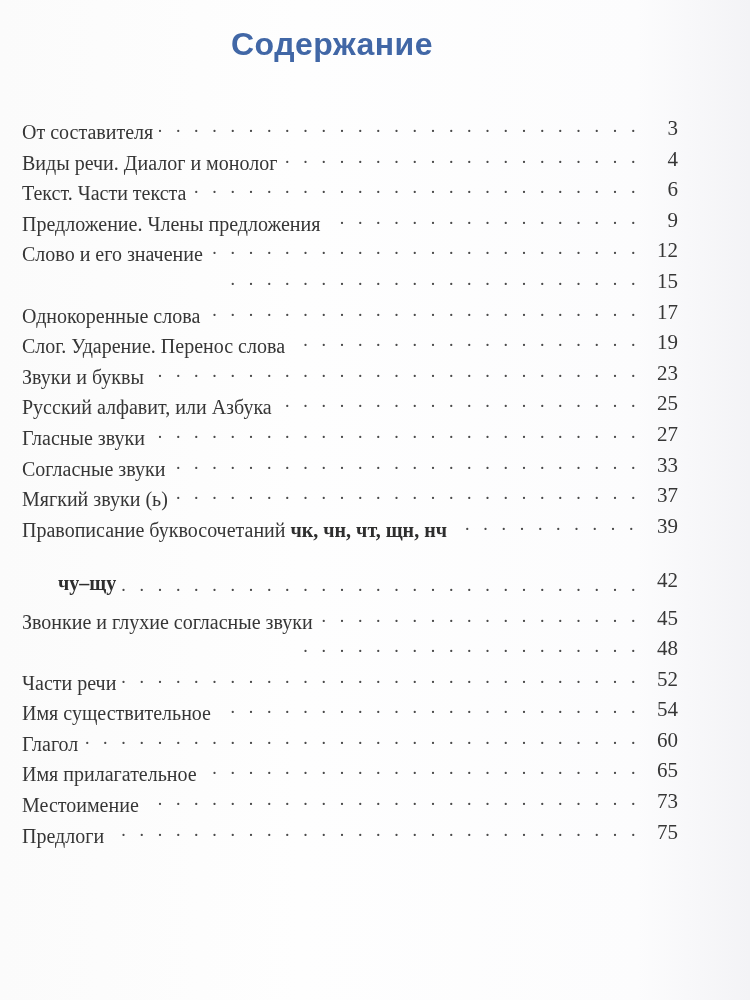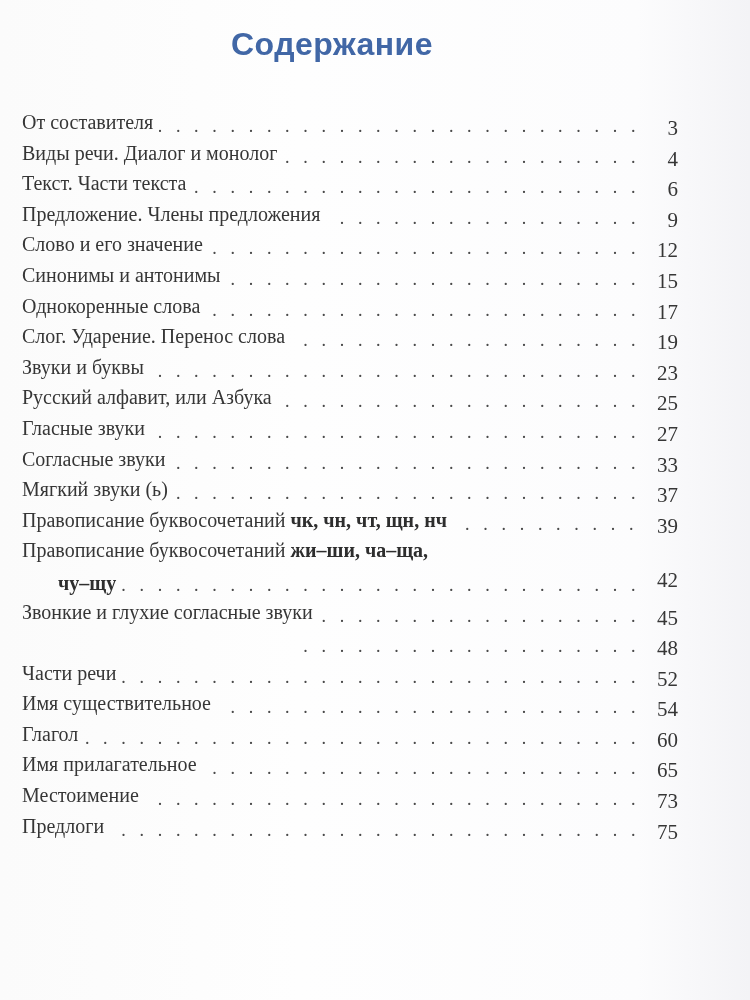--- a/index.html
+++ b/index.html
@@ -44,21 +44,21 @@
       height: 30.6px;
       font-size: 20px;
       line-height: 20px;
     }
     .entry.two-line {
       height: 61.2px;
     }
     .entry .text {
       position: absolute;
       left: 0;
-      top: 8px;
+      top: 18px;
       white-space: nowrap;
       background: transparent;
     }
     .entry .line2 {
       position: absolute;
       left: 36px;
       top: 41px;
       white-space: nowrap;
     }
     .entry .leader {
@@ -119,21 +119,20 @@
     </div>
 
     <div class="entry">
       <span class="leader" style="width: 431.188px;">. . . . . . . . . . . . . . . . . . . . . . . . . . . . . . . . . . . . . . . . . . . . . . . . . . . . . . . . . . . . . . . .</span>
       <span class="text">Слово и его значение</span>
       <span class="page-num">12</span>
     </div>
 
     <div class="entry">
       <span class="leader" style="width: 413.484px;">. . . . . . . . . . . . . . . . . . . . . . . . . . . . . . . . . . . . . . . . . . . . . . . . . . . . . . . . . . . . . . . .</span>
-      <span class="text">Синонимы и антонимы</span>
       <span class="page-num">15</span>
     </div>
 
     <div class="entry">
       <span class="leader" style="width: 433.719px;">. . . . . . . . . . . . . . . . . . . . . . . . . . . . . . . . . . . . . . . . . . . . . . . . . . . . . . . . . . . . . . . .</span>
       <span class="text">Однокоренные слова</span>
       <span class="page-num">17</span>
     </div>
 
     <div class="entry">
@@ -173,21 +172,20 @@
     </div>
 
     <div class="entry">
       <span class="leader" style="right: 40px; width: 187.062px;">. . . . . . . . . . . . . . . . . . . . . . . . . . . . . . . . . . . . . . . . . . . . . . . . . . . . . . . . . . . . . . . .</span>
       <span class="text"><span>Правописание буквосочетаний </span><b class="hl">чк, чн, чт, щн, нч</b></span>
       <span class="page-num">39</span>
     </div>
 
     <div class="entry two-line">
       <span class="leader" style="width: 517.828px;">. . . . . . . . . . . . . . . . . . . . . . . . . . . . . . . . . . . . . . . . . . . . . . . . . . . . . . . . . . . . . . . .</span>
-      <span class="text"><span>Правописание буквосочетаний </span><b class="hl">жи–ши, ча–ща,</b></span>
       <b class="hl line2">чу–щу</b>
       <span class="page-num">42</span>
     </div>
 
     <div class="entry">
       <span class="leader" style="width: 321.312px;">. . . . . . . . . . . . . . . . . . . . . . . . . . . . . . . . . . . . . . . . . . . . . . . . . . . . . . . . . . . . . . . .</span>
       <span class="text">Звонкие и глухие согласные звуки</span>
       <span class="page-num">45</span>
     </div>
 

